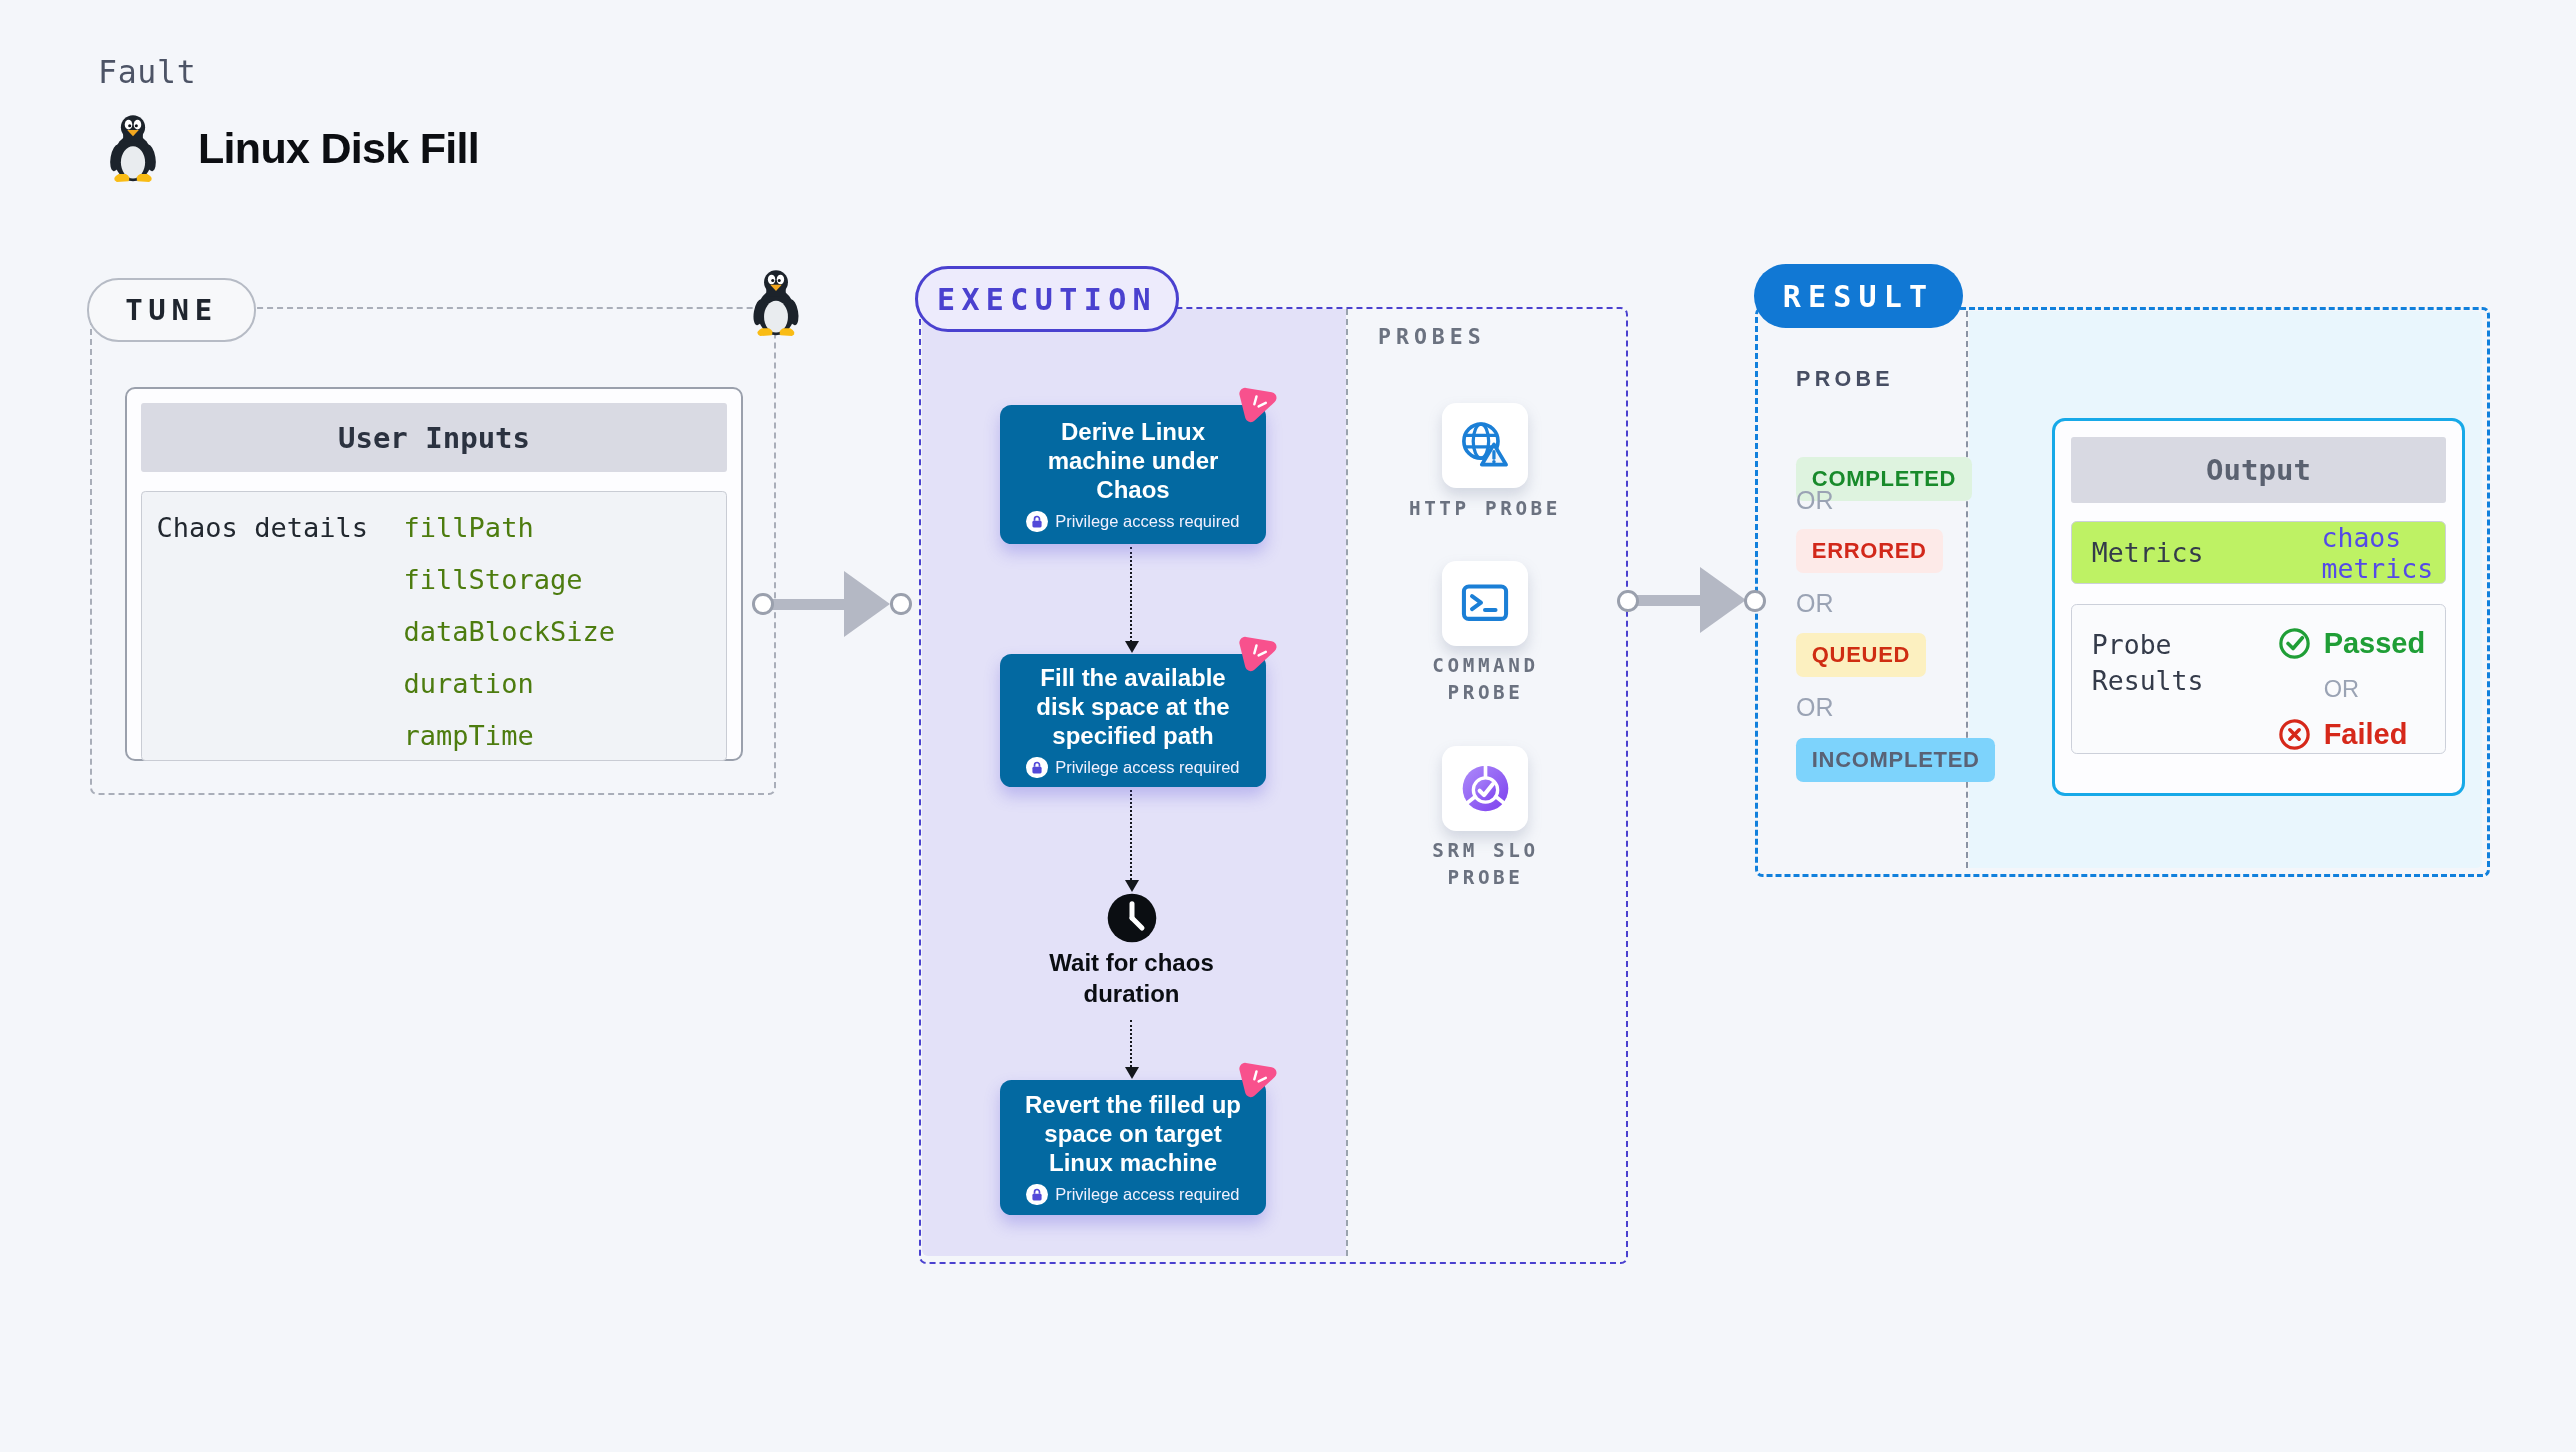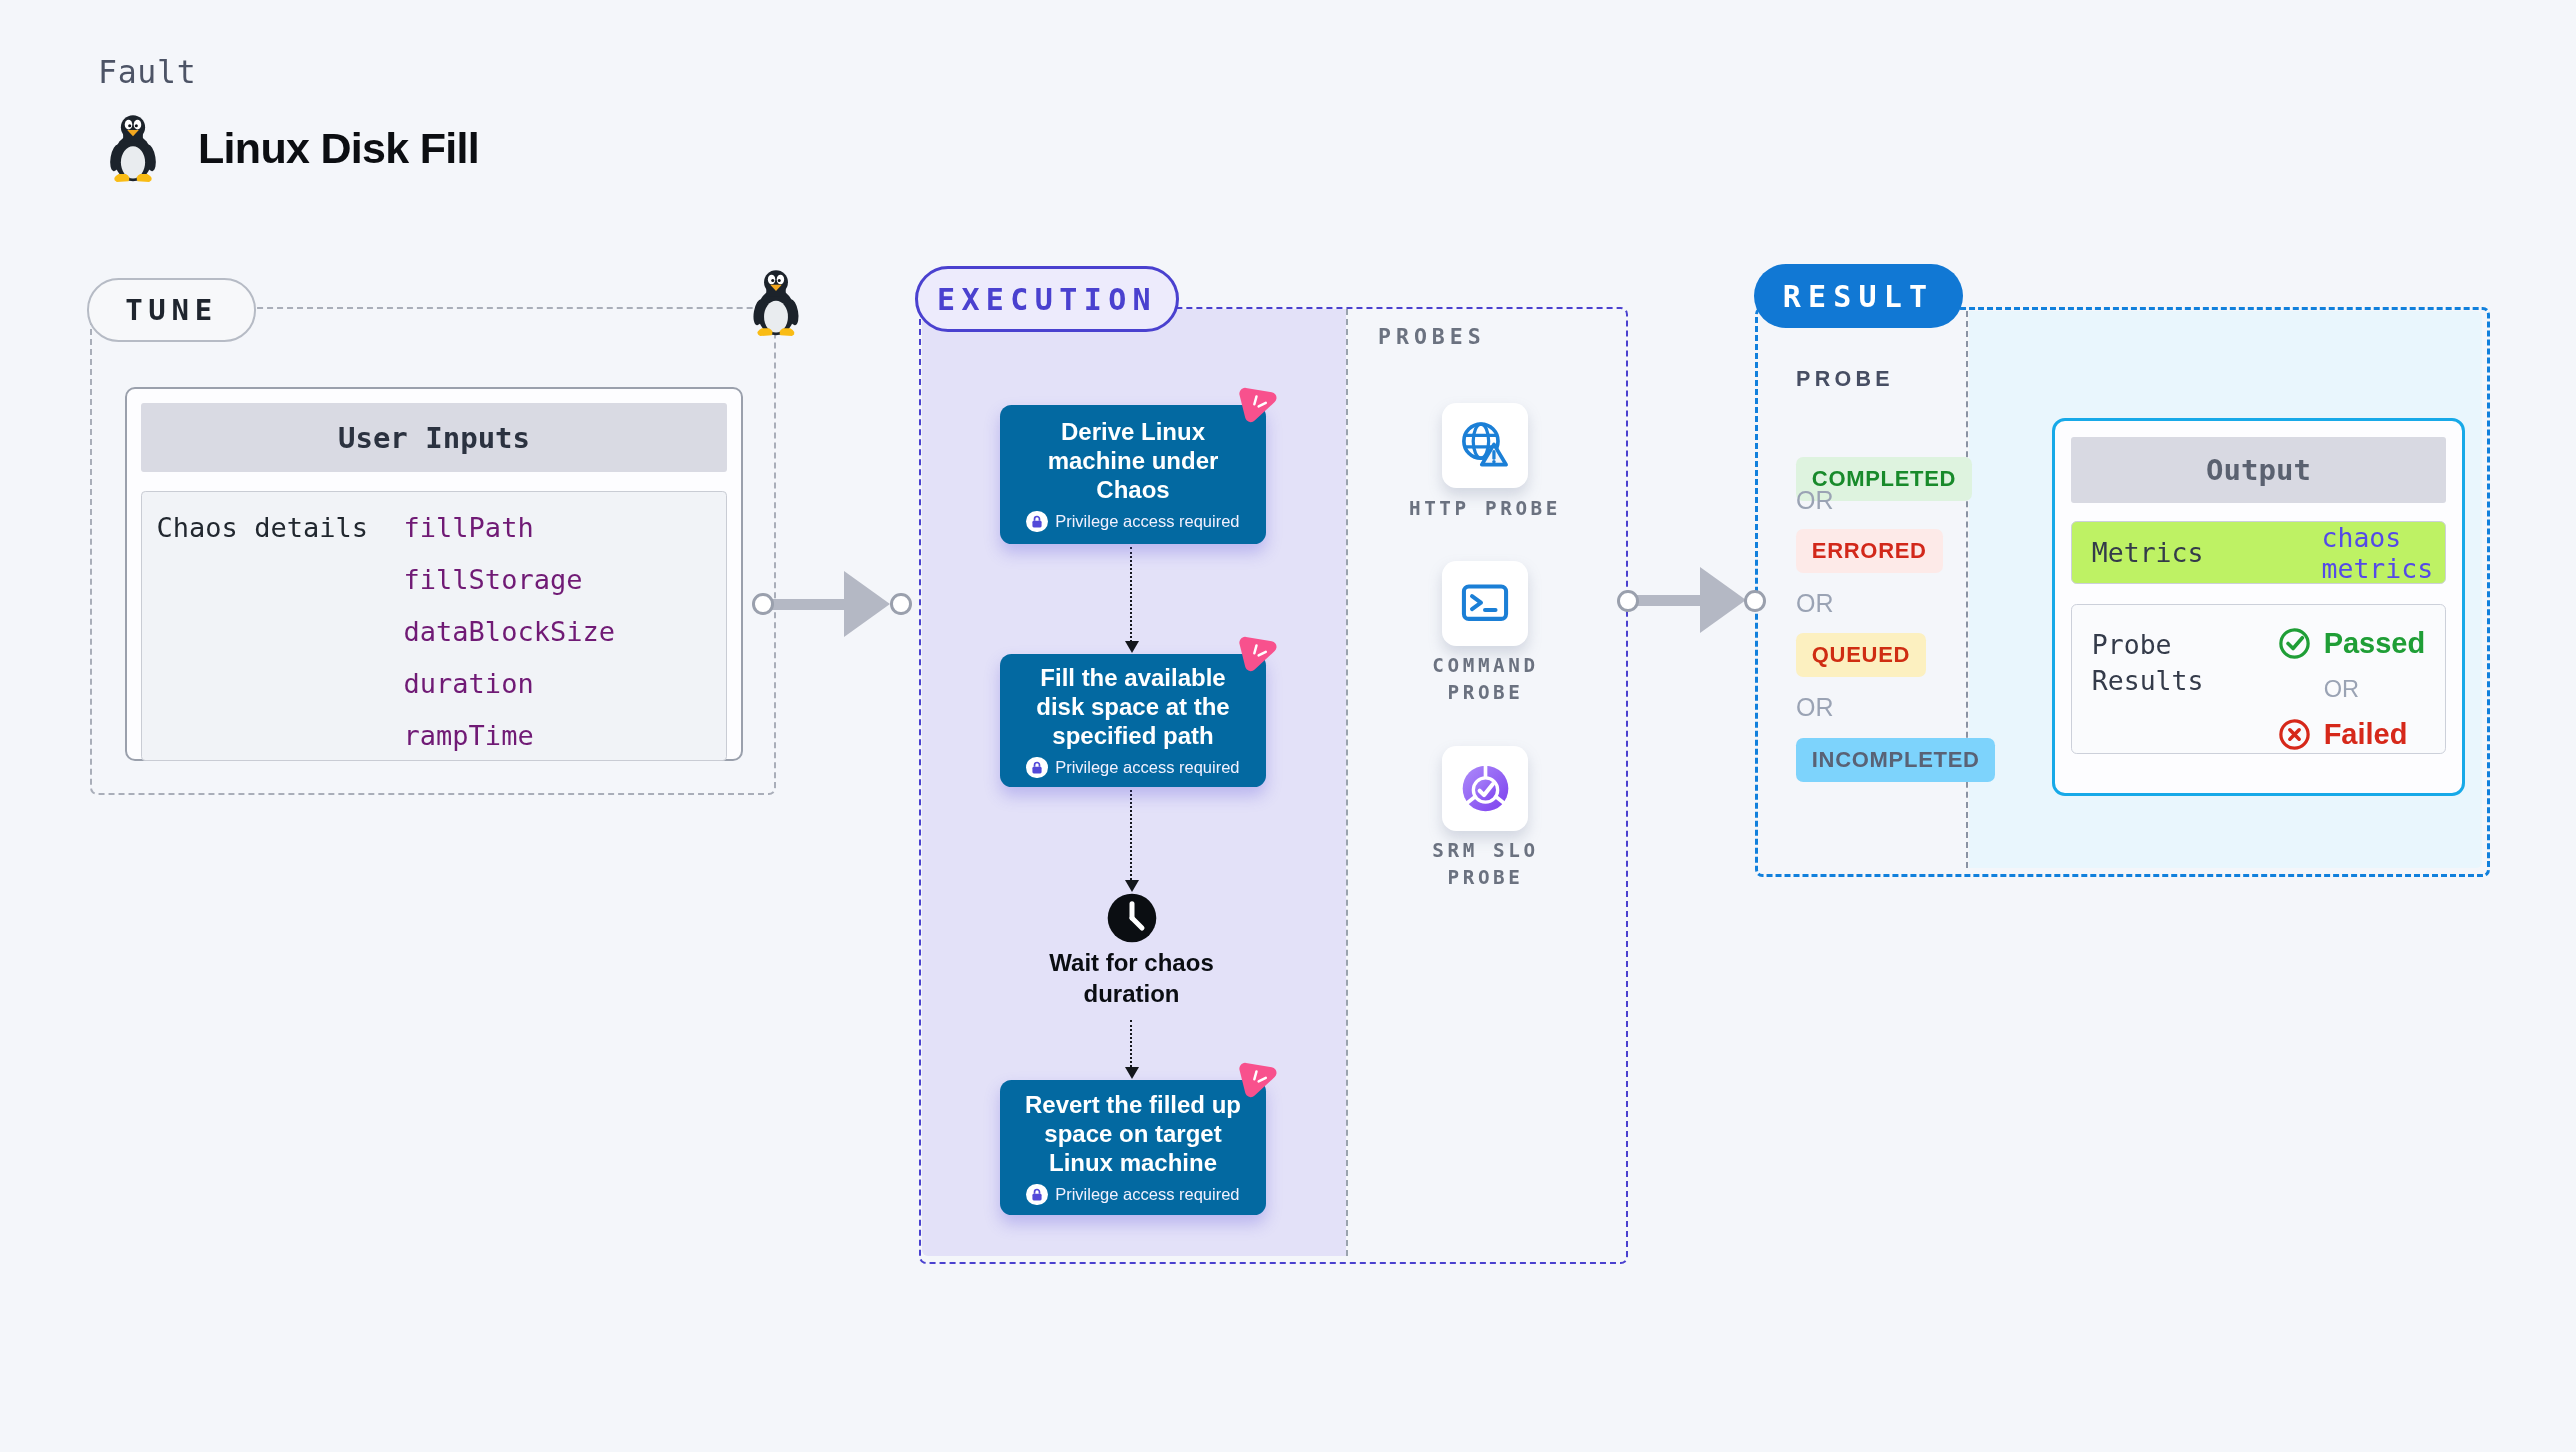--- a/index.html
+++ b/index.html
@@ -22,21 +22,21 @@
     border-radius:31.5px;display:flex;align-items:center;justify-content:center;
     font-size:29px;font-weight:bold;letter-spacing:5.7px;color:#1f252e;z-index:3;}
   .tune-penguin{left:748px;top:268px;width:56px;height:69px;z-index:3;}
   .ui-card{left:125px;top:387px;width:618px;height:374px;background:#fdfdff;border:2.9px solid #9aa0ac;border-radius:10px;box-sizing:border-box;}
   .ui-header{margin:14.3px 14.3px 0 14.3px;height:69px;background:#d9dae3;border-radius:2.9px;
     display:flex;align-items:center;justify-content:center;font-size:29px;font-weight:bold;color:#2b3240;}
   .ui-body{margin:18.6px 14.3px 0 14.3px;height:248px;background:#f1f3f7;border:1.4px solid #c9ccd4;border-radius:4.3px;
     display:flex;padding:20px 7.2px 0 14.3px;box-sizing:content-box;}
   .ui-row-label{width:247px;font-size:27px;color:#21272f;}
   .ui-params{display:flex;flex-direction:column;gap:21px;}
-  .ui-param{font-size:27px;color:#701a75;cursor:pointer;}
+  .ui-param{font-size:27px;color:#4d7c0f;cursor:pointer;}
 
   
   .conn-dot{width:21.5px;height:21.5px;border:3.6px solid #9aa0ad;background:#fff;border-radius:50%;box-sizing:border-box;z-index:4;}
   .arrow-shaft{height:10.7px;background:#b4b8c4;}
   .arrow-head{width:0;height:0;border-top:33px solid transparent;border-bottom:33px solid transparent;border-left:46px solid #b4b8c4;}
 
   
   .exec-box{left:919px;top:307px;width:705px;height:953px;border:2.9px dashed #4a41cf;border-radius:7.2px;}
   .exec-fill{left:922px;top:309px;width:424px;height:947px;background:#e3e1f8;border-radius:5.7px 0 0 5.7px;}
   .probes-divider{left:1346px;top:309px;width:0;height:947px;border-left:2.1px dashed #9aa3ae;}

